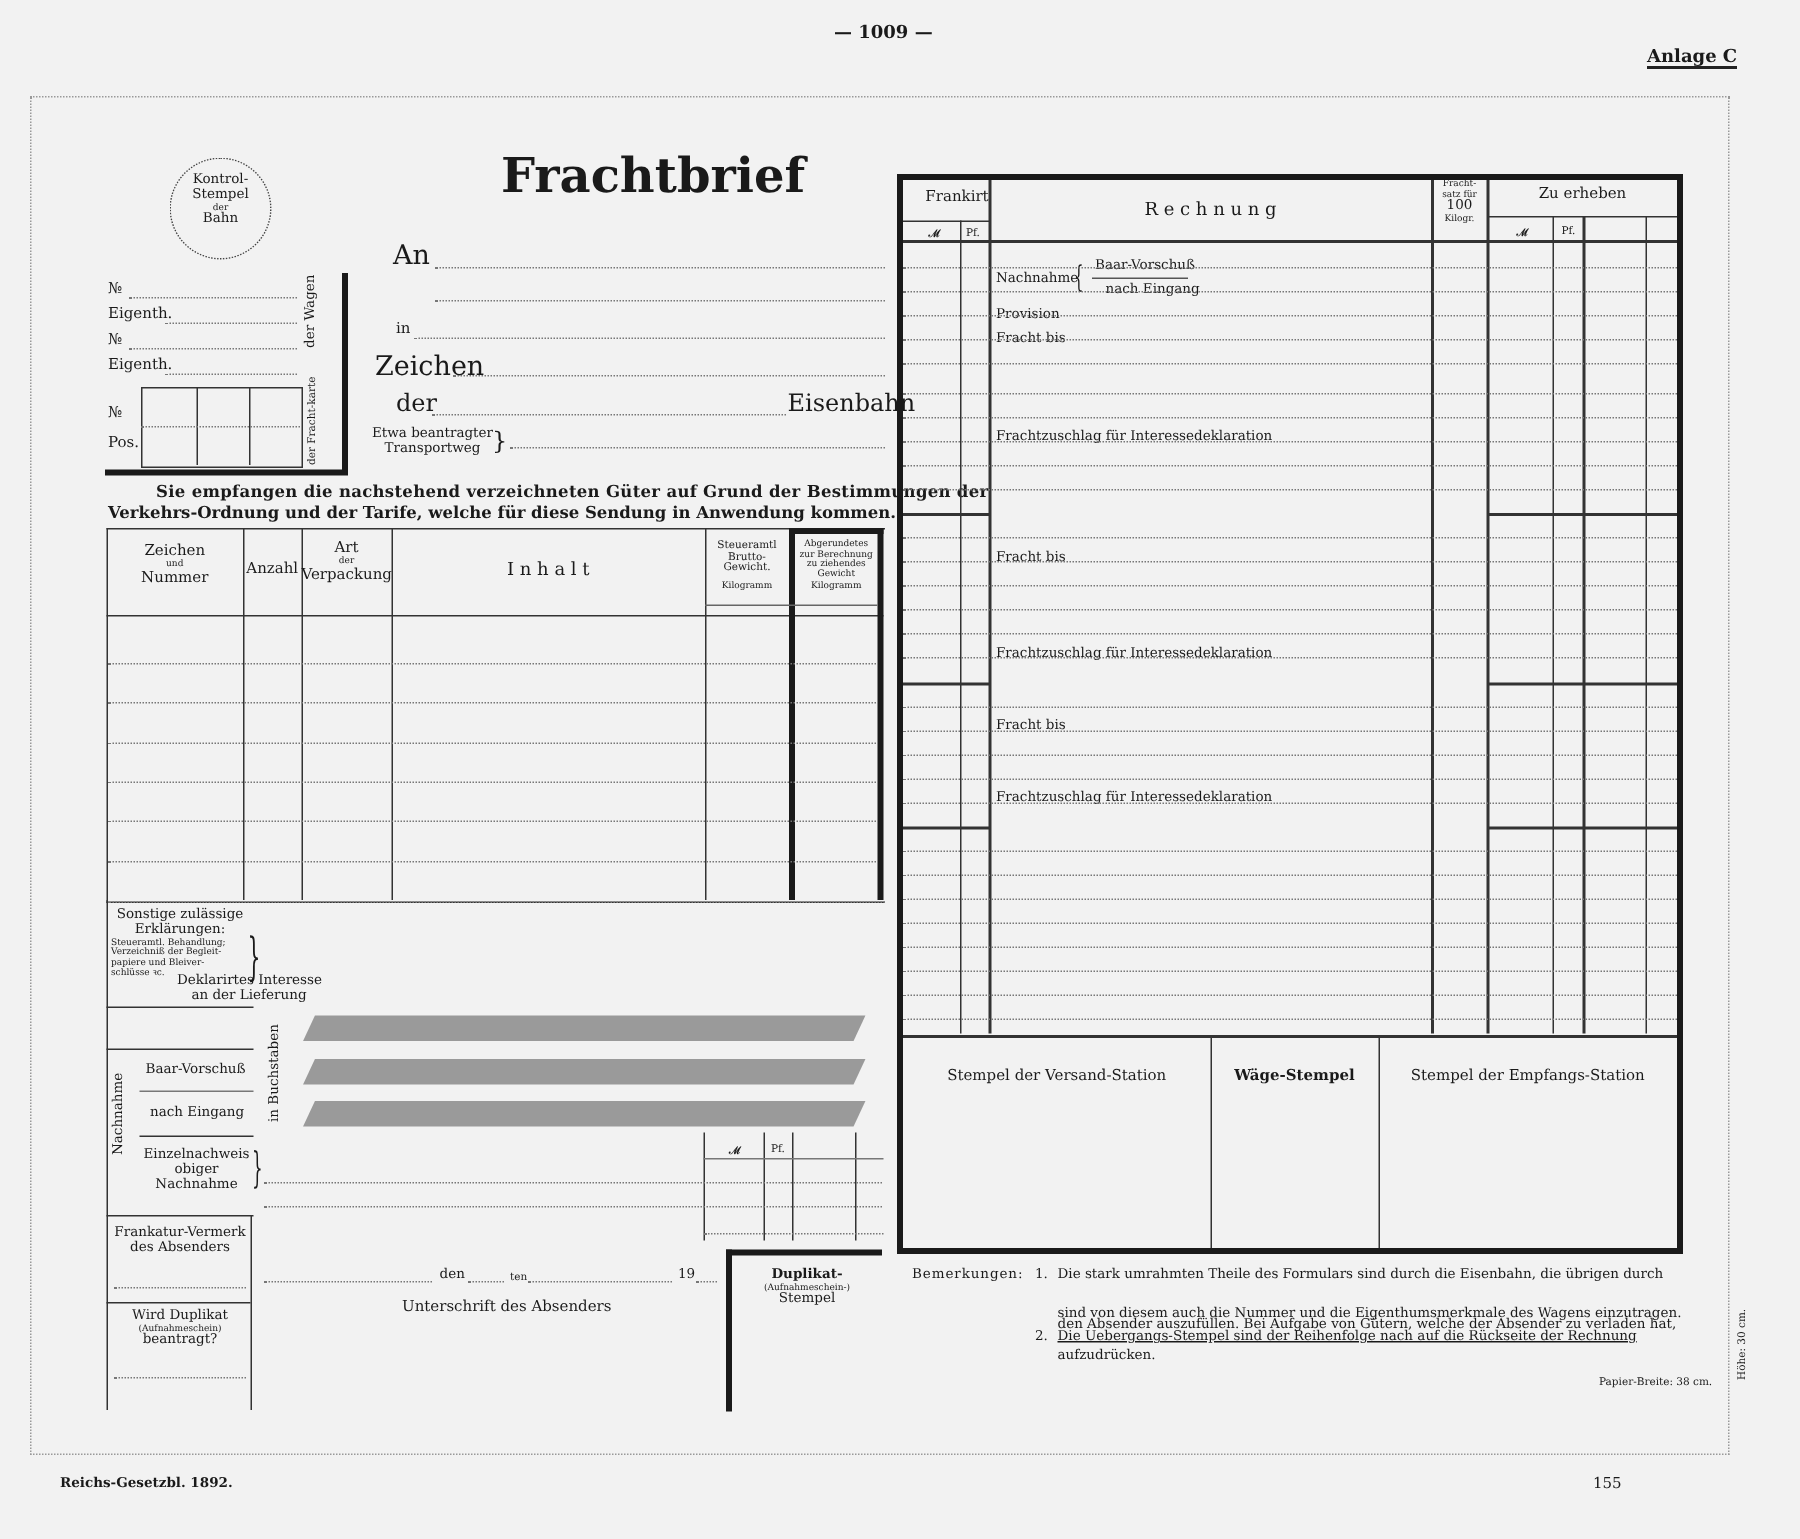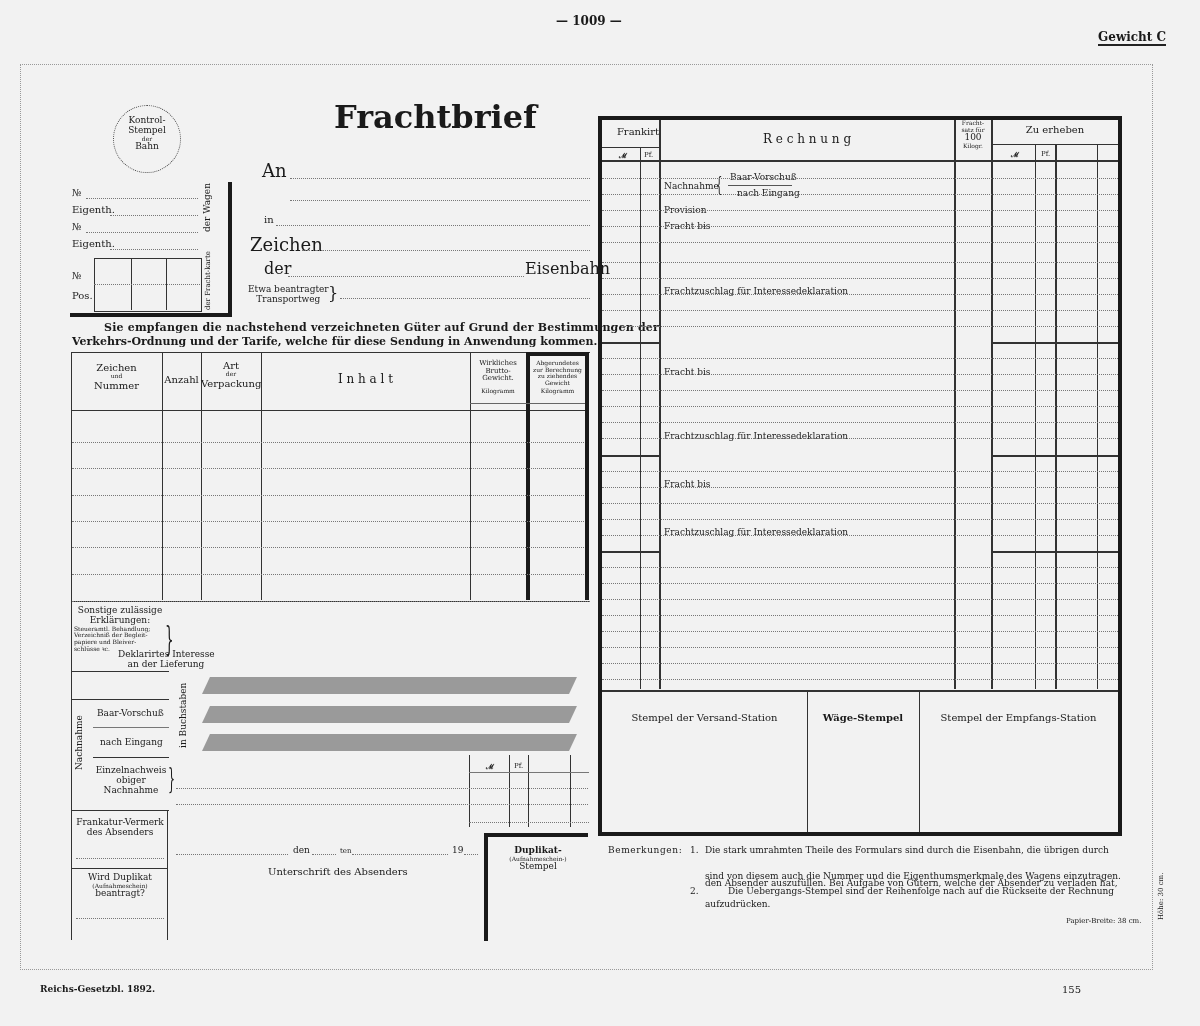--- a/index.html
+++ b/index.html
@@ -22,21 +22,21 @@
   .fs11{font-size:11px;}
   .fs12{font-size:12px;}
   .fs7{font-size:7px;}
   .fs6{font-size:6px;}
   .lh{line-height:1.1;}
 </style>
 </head>
 <body>
 
 <div class="t fs12 bold" style="left:556px;top:14px;">— 1009 —</div>
-<div class="t fs12 bold" style="left:1098px;top:30px;border-bottom:2px solid #222;">Gewicht C</div>
+<div class="t fs12 bold" style="left:1098px;top:30px;border-bottom:2px solid #222;">Anlage C</div>
 
 <div class="frame"></div>
 
 <div class="abs" style="left:113px;top:105px;width:66px;height:66px;border:1px dotted #444;border-radius:50%;">
   <div class="c fs9 lh" style="margin-top:10px;">
     <div>Kontrol-</div>
     <div>Stempel</div>
     <div class="fs6">der</div>
     <div>Bahn</div>
   </div>
@@ -101,21 +101,21 @@
   <div>Nummer</div>
 </div>
 <div class="t fs10 c" style="left:162px;top:374px;width:39px;">Anzahl</div>
 <div class="t fs10 c lh" style="left:201px;top:360px;width:60px;">
   <div>Art</div>
   <div class="fs6">der</div>
   <div>Verpackung</div>
 </div>
 <div class="t fs12 c" style="left:261px;top:372px;width:209px;">I n h a l t</div>
 <div class="t fs7 c lh" style="left:470px;top:360px;width:56px;">
-  <div>Wirkliches</div>
+  <div>Steueramtl</div>
   <div>Brutto-</div>
   <div>Gewicht.</div>
   <div class="fs6" style="margin-top:5px;">Kilogramm</div>
 </div>
 <div class="t fs6 c lh" style="left:530px;top:360px;width:55px;">
   <div>Abgerundetes</div>
   <div>zur Berechnung</div>
   <div>zu ziehendes</div>
   <div>Gewicht</div>
   <div style="margin-top:2px;">Kilogramm</div>
@@ -288,19 +288,19 @@
 <div class="t fs10 c" style="left:602px;top:712px;width:205px;">Stempel der Versand-Station</div>
 <div class="t fs10 c bold" style="left:807px;top:712px;width:112px;">Wäge-Stempel</div>
 <div class="t fs10 c" style="left:919px;top:712px;width:199px;">Stempel der Empfangs-Station</div>
 
 <div class="t fs9" style="left:608px;top:845px;letter-spacing:0.6px;">Bemerkungen:</div>
 <div class="t fs9" style="left:690px;top:845px;">1.</div>
 <div class="t fs9" style="left:705px;top:845px;">Die stark umrahmten Theile des Formulars sind durch die Eisenbahn, die übrigen durch</div>
 <div class="t fs9" style="left:705px;top:878px;">den Absender auszufüllen. Bei Aufgabe von Gütern, welche der Absender zu verladen hat,</div>
 <div class="t fs9" style="left:705px;top:871px;">sind von diesem auch die Nummer und die Eigenthumsmerkmale des Wagens einzutragen.</div>
 <div class="t fs9" style="left:690px;top:886px;">2.</div>
-<div class="t fs9" style="left:728px;top:886px;">Die Uebergangs-Stempel sind der Reihenfolge nach auf die Rückseite der Rechnung</div>
+<div class="t fs9" style="left:705px;top:886px;text-decoration:underline;">Die Uebergangs-Stempel sind der Reihenfolge nach auf die Rückseite der Rechnung</div>
 <div class="t fs9" style="left:705px;top:899px;">aufzudrücken.</div>
 <div class="t fs7" style="left:1066px;top:917px;">Papier-Breite: 38 cm.</div>
 <div class="t fs7" style="left:1157px;top:920px;transform:rotate(-90deg);transform-origin:left top;">Höhe: 30 cm.</div>
 
 <div class="t fs9 bold" style="left:40px;top:984px;">Reichs-Gesetzbl. 1892.</div>
 <div class="t fs10" style="left:1062px;top:984px;">155</div>
 
 </body></html>

